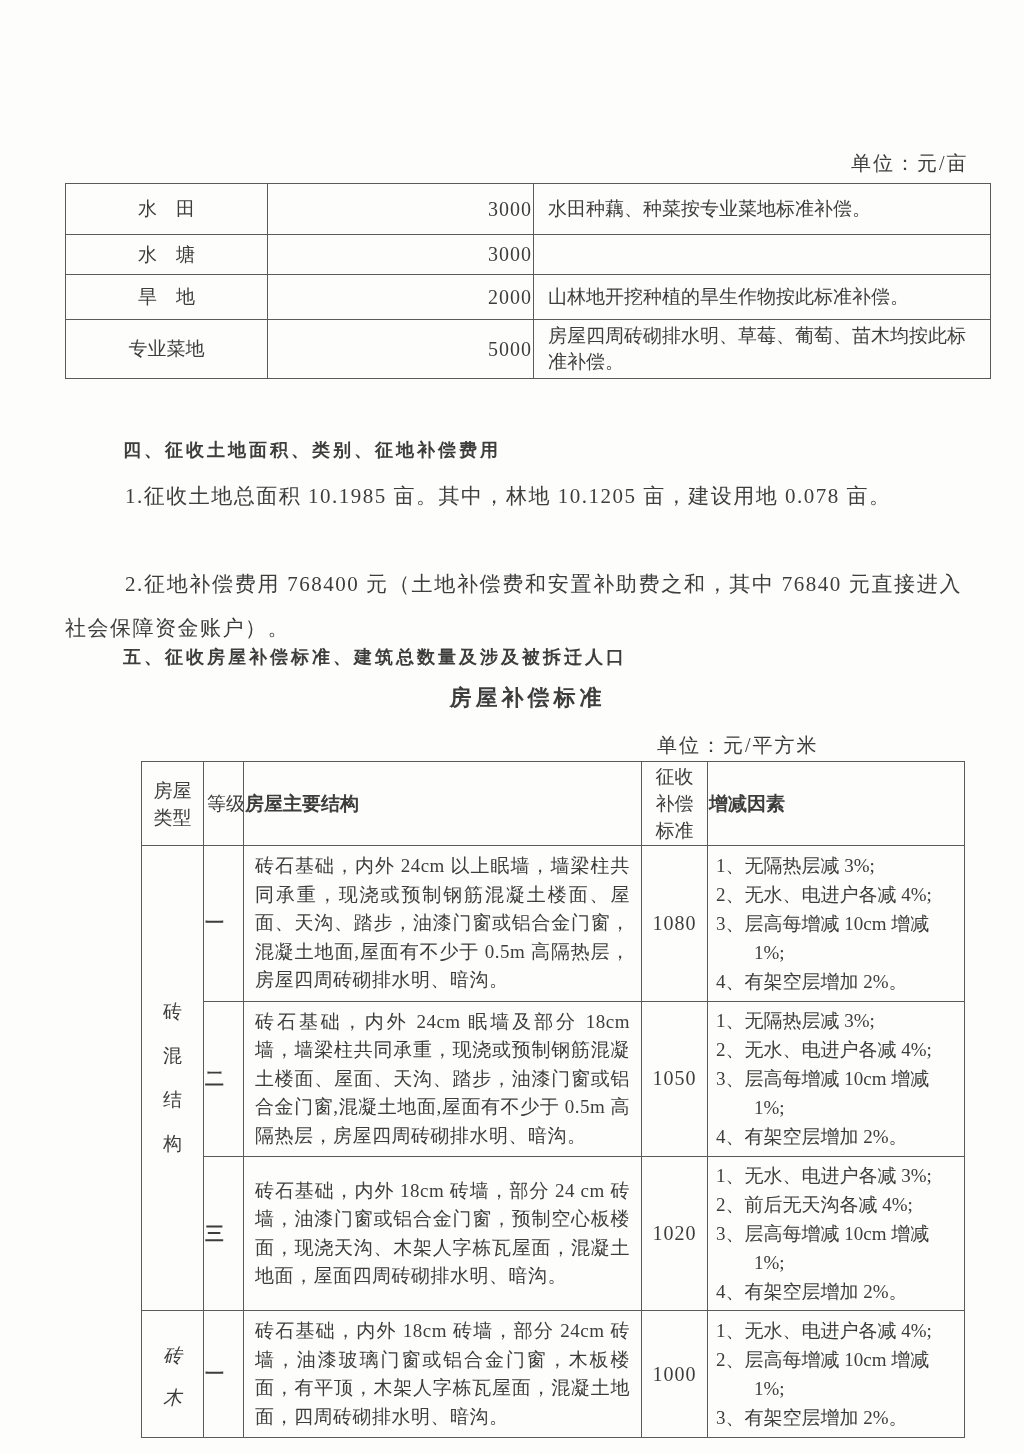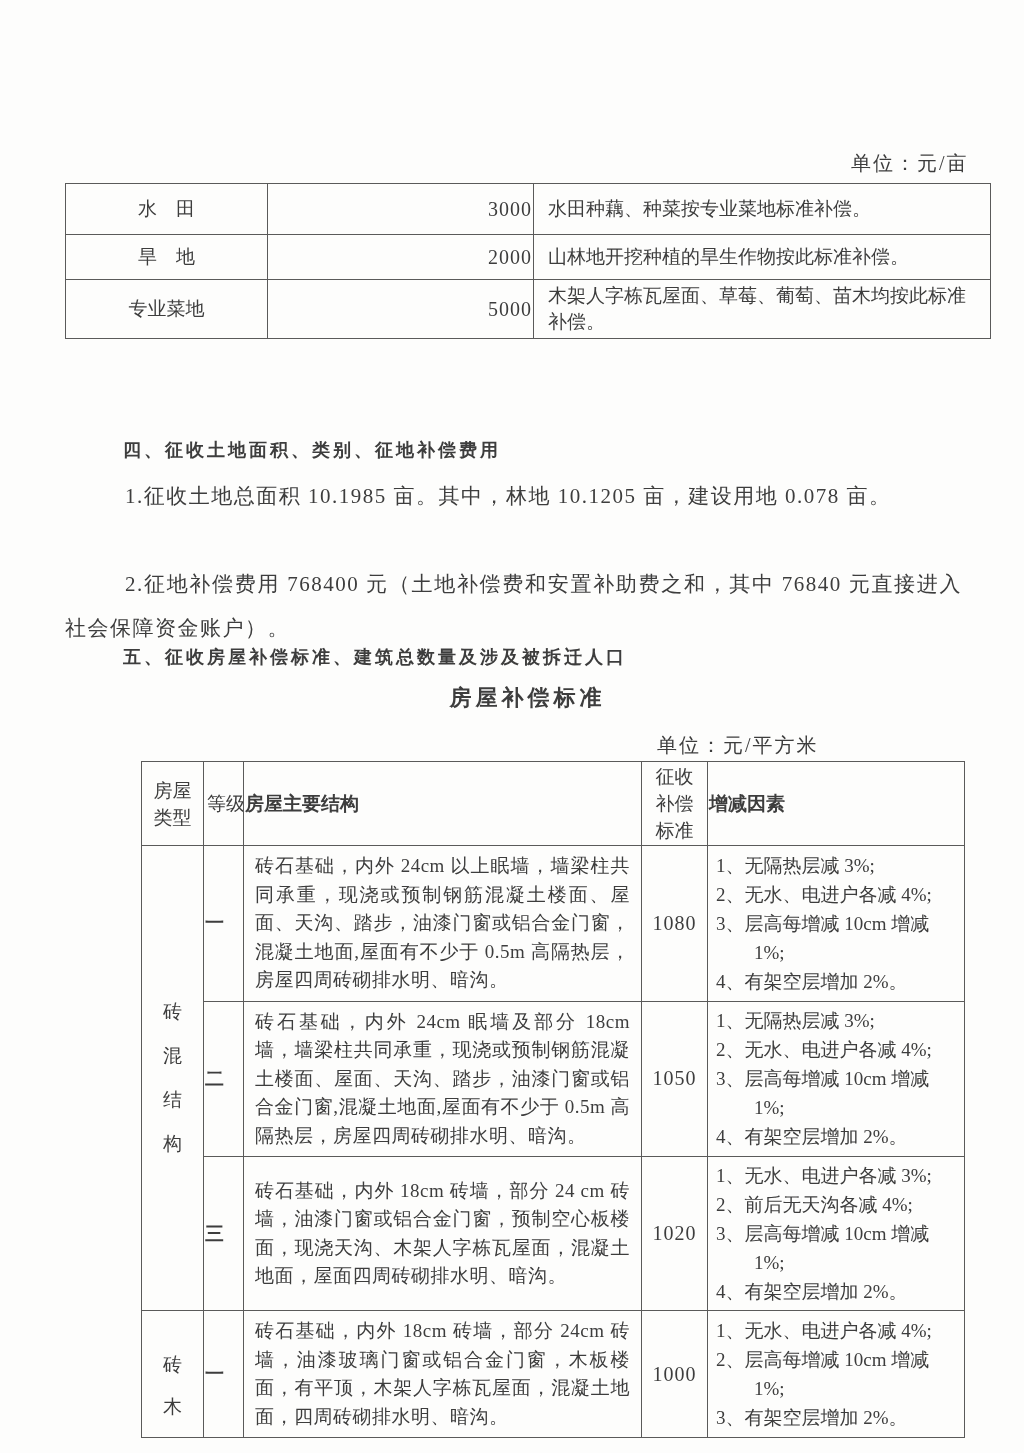--- a/index.html
+++ b/index.html
@@ -45,21 +45,21 @@
   
   .t2 { left:105px; top:761px; width:823px; font-size:19px;margin-left:36px; }
   .t2 .k1 { width:62px; } .t2 .k2 { width:40px; } .t2 .k3 { width:398px; }
   .t2 .k4 { width:66px; } .t2 .k5 { width:257px; }
   .t2 tr.th0 { height:81px; } .t2 tr.tr1 { height:142px; }
   .t2 tr.tr2 { height:136px; } .t2 tr.tr3 { height:144px; } .t2 tr.tr4 { height:121px; }
   .t2 .ctr { text-align:left;font-weight:bold; }
   .hdr-vert { width:42px; margin:0 auto; line-height:27px; word-break:break-all; text-align:center; }
   .vert { width:22px; margin:0 auto; line-height:44px; word-break:break-all; text-align:center; }
   .type-bottom { vertical-align:bottom; }
-  .type-bottom .vert { line-height:42px; padding-bottom:8px; }
+  .type-bottom .vert { line-height:42px; padding-bottom:17px;font-style:italic; }
   .struct {
     text-align:justify; padding:6px 11px; line-height:28.5px; letter-spacing:0.5px;
   }
   .factors { padding:4px 4px 4px 8px; }
   .factors .fi {
     padding-left:38px; text-indent:-38px; line-height:29px; text-align:left;
   }
   .std { font-size:20px; text-align:center; letter-spacing:1px; }
 </style>
 </head>
@@ -74,29 +74,34 @@
         <col class="c1">
         <col class="c2">
         <col class="c3">
       </colgroup>
     <tbody>
       <tr class="dr0">
         <td class="ctr">水　田</td>
         <td class="num">3000</td>
         <td class="rmk">水田种藕、种菜按专业菜地标准补偿。</td>
       </tr>
+      <tr class="dr1">
+        <td class="ctr">水　塘</td>
+        <td class="num">3000</td>
+        <td class="rmk"></td>
+      </tr>
       <tr class="dr2">
         <td class="ctr">旱　地</td>
         <td class="num">2000</td>
         <td class="rmk">山林地开挖种植的旱生作物按此标准补偿。</td>
       </tr>
       <tr class="dr3">
         <td class="ctr">专业菜地</td>
         <td class="num">5000</td>
-        <td class="rmk">木架人字栋瓦屋面、草莓、葡萄、苗木均按此标准补偿。</td>
+        <td class="rmk">房屋四周砖砌排水明、草莓、葡萄、苗木均按此标准补偿。</td>
       </tr>
     </tbody>
   </table>
 
   <div class="abs h-sec h4">四、征收土地面积、类别、征地补偿费用</div>
   <p class="abs para p1">1.征收土地总面积 10.1985 亩。其中，林地 10.1205 亩，建设用地 0.078 亩。</p>
   <p class="abs para p2">2.征地补偿费用 768400 元（土地补偿费和安置补助费之和，其中 76840 元直接进入社会保障资金账户）。</p>
   <div class="abs h-sec h5">五、征收房屋补偿标准、建筑总数量及涉及被拆迁人口</div>
   <div class="abs subtitle">房屋补偿标准</div>
 

